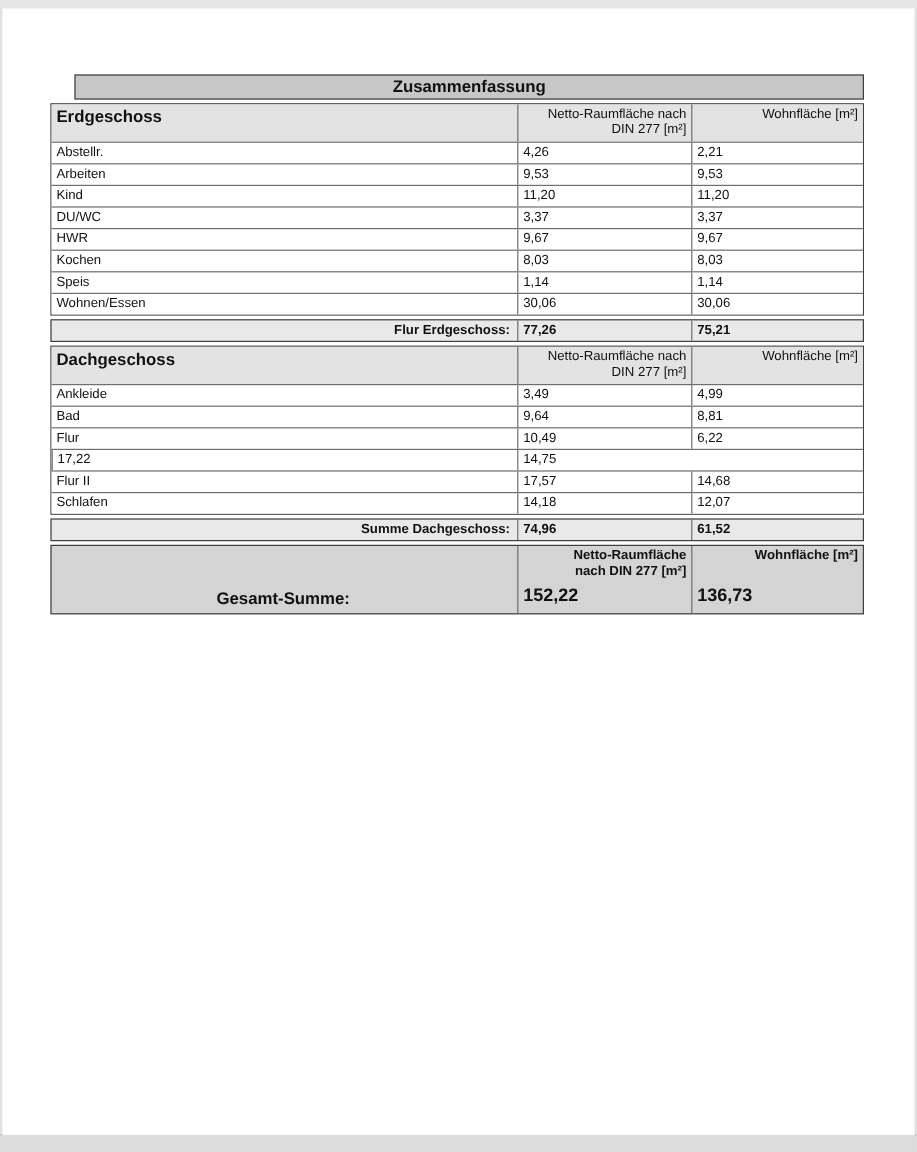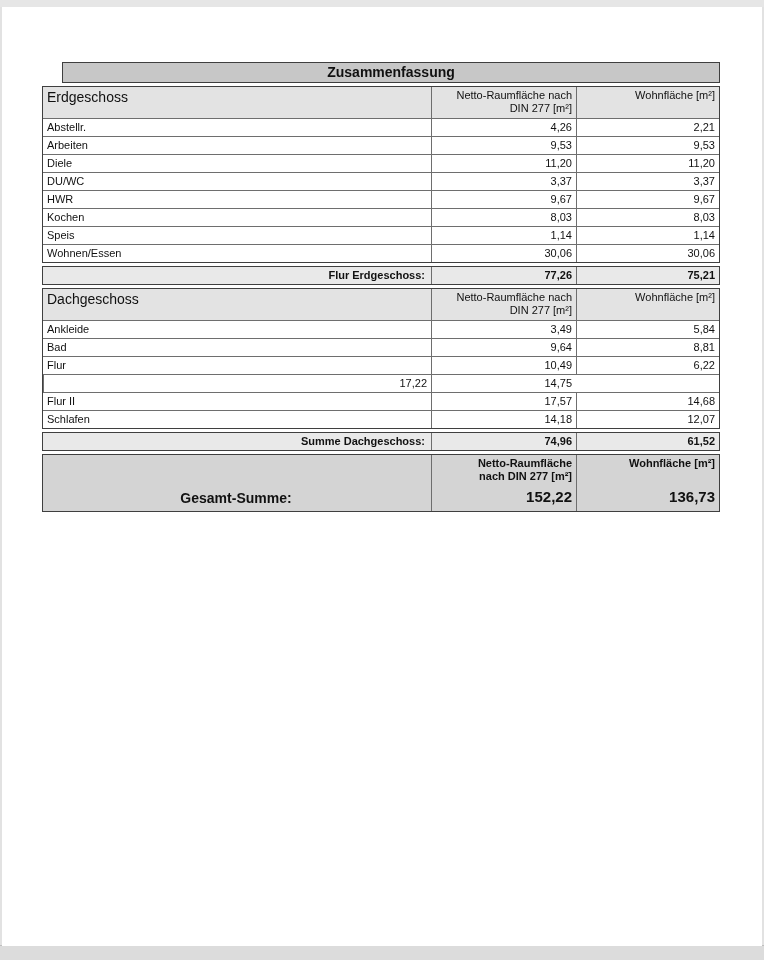--- a/index.html
+++ b/index.html
@@ -55,25 +55,25 @@
     grid-template-columns: 1fr 145px 143px;
   }
   .block .row + .row { border-top: 1px solid #6e6e6e; }
   .cell {
     padding: 1px 4px 2px 4px;
     font-size: 11px;
     line-height: 14px;
     overflow: hidden;
     white-space: nowrap;
   }
-  .num { text-align: right; border-left: 1px solid #6e6e6e; }
+  .num { text-align: left; border-left: 1px solid #6e6e6e; }
   .sec-header { background: #e3e3e3; min-height: 31px; }
   .sec-title {
     font-size: 14px;
-    font-weight: normal;
+    font-weight: bold;
     padding-top: 3px;
   }
   .col-head {
     text-align: right;
     white-space: normal;
     line-height: 13px;
     padding-top: 2px;
   }
   .data-row { background: #ffffff; }
   .sum-block { background: #e9e9e9; }
@@ -120,21 +120,21 @@
         <div class="cell">Abstellr.</div>
         <div class="cell num">4,26</div>
         <div class="cell num">2,21</div>
       </div>
       <div class="row data-row">
         <div class="cell">Arbeiten</div>
         <div class="cell num">9,53</div>
         <div class="cell num">9,53</div>
       </div>
       <div class="row data-row">
-        <div class="cell">Diele</div>
+        <div class="cell">Kind</div>
         <div class="cell num">11,20</div>
         <div class="cell num">11,20</div>
       </div>
       <div class="row data-row">
         <div class="cell">DU/WC</div>
         <div class="cell num">3,37</div>
         <div class="cell num">3,37</div>
       </div>
       <div class="row data-row">
         <div class="cell">HWR</div>
@@ -168,21 +168,21 @@
 
     <div class="block">
       <div class="row sec-header">
         <div class="cell sec-title">Dachgeschoss</div>
         <div class="cell num col-head">Netto-Raumfläche nach DIN 277 [m²]</div>
         <div class="cell num col-head">Wohnfläche [m²]</div>
       </div>
       <div class="row data-row">
         <div class="cell">Ankleide</div>
         <div class="cell num">3,49</div>
-        <div class="cell num">5,84</div>
+        <div class="cell num">4,99</div>
       </div>
       <div class="row data-row">
         <div class="cell">Bad</div>
         <div class="cell num">9,64</div>
         <div class="cell num">8,81</div>
       </div>
       <div class="row data-row">
         <div class="cell">Flur</div>
         <div class="cell num">10,49</div>
         <div class="cell num">6,22</div>

